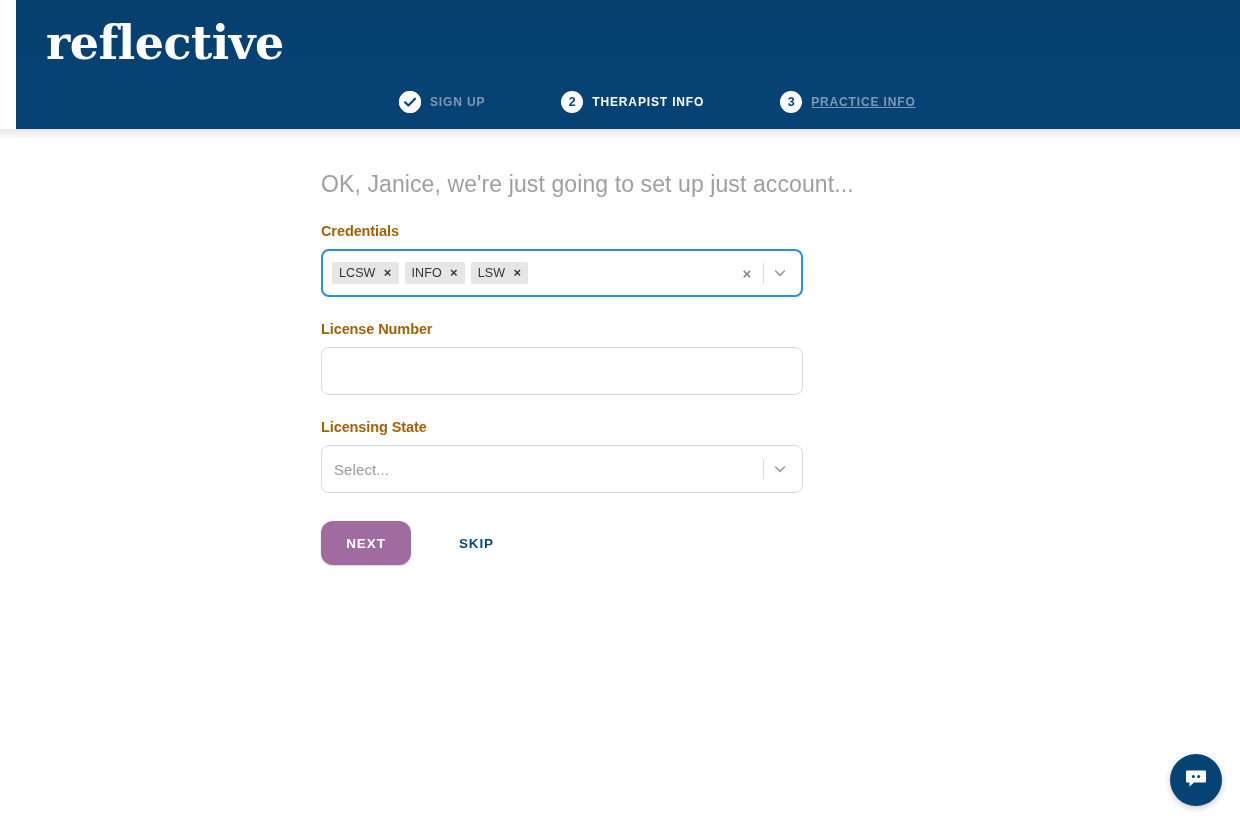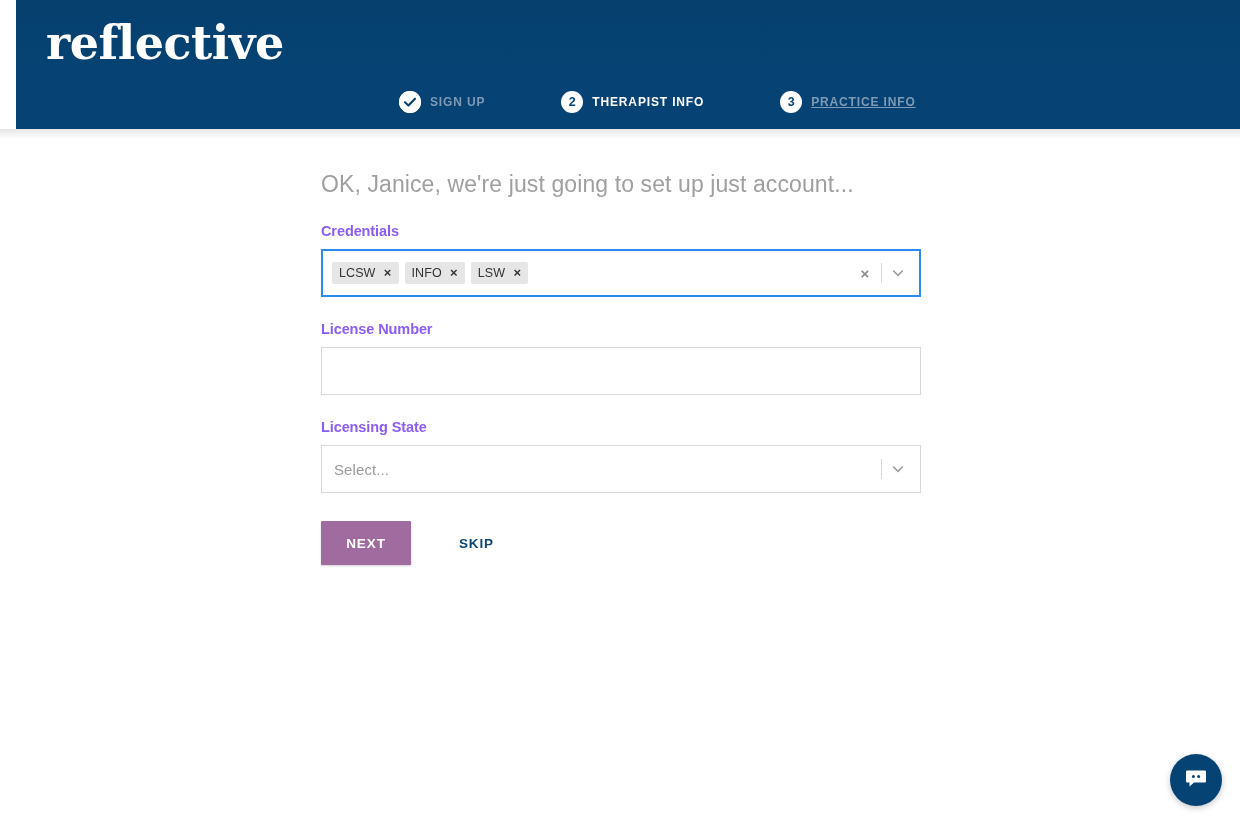--- a/index.html
+++ b/index.html
@@ -107,33 +107,33 @@
     font-weight: 400;
     color: #9f9f9f;
     letter-spacing: 0.1px;
     line-height: 30px;
   }
 
   .field { margin-top: 23px; }
   .field-label {
     font-size: 14.5px;
     font-weight: 700;
-    color: #8b5cf6;
+    color: #a16207;
     line-height: 18px;
     margin-bottom: 9px;
     letter-spacing: -0.1px;
   }
 
   
   .control {
-    width: 600px;
+    width: 482px;
     min-height: 48px;
     background: #ffffff;
     border: 1px solid #d8d8d8;
-    border-radius: 0;
+    border-radius: 8px;
     display: flex;
     align-items: center;
     padding: 0 8px 0 10px;
     justify-content: flex-end;
   }
   .control.focused {
     border: 2px solid #2a8bf2;
     padding: 0 7px 0 9px;
     box-shadow: 0 0 0 0 rgba(0,0,0,0);
   }
@@ -227,21 +227,21 @@
     margin-top: 28px;
     display: flex;
     align-items: center;
   }
   .btn-next {
     width: 90px;
     height: 44px;
     background: #a06ca0;
     color: #ffffff;
     border: none;
-    border-radius: 1px;
+    border-radius: 12px;
     font-family: "Liberation Sans", sans-serif;
     font-size: 13.5px;
     font-weight: 700;
     letter-spacing: 0.9px;
     text-transform: uppercase;
     cursor: pointer;
     box-shadow: 0 1px 2px rgba(0,0,0,0.18);
   }
 
   .link-skip {

